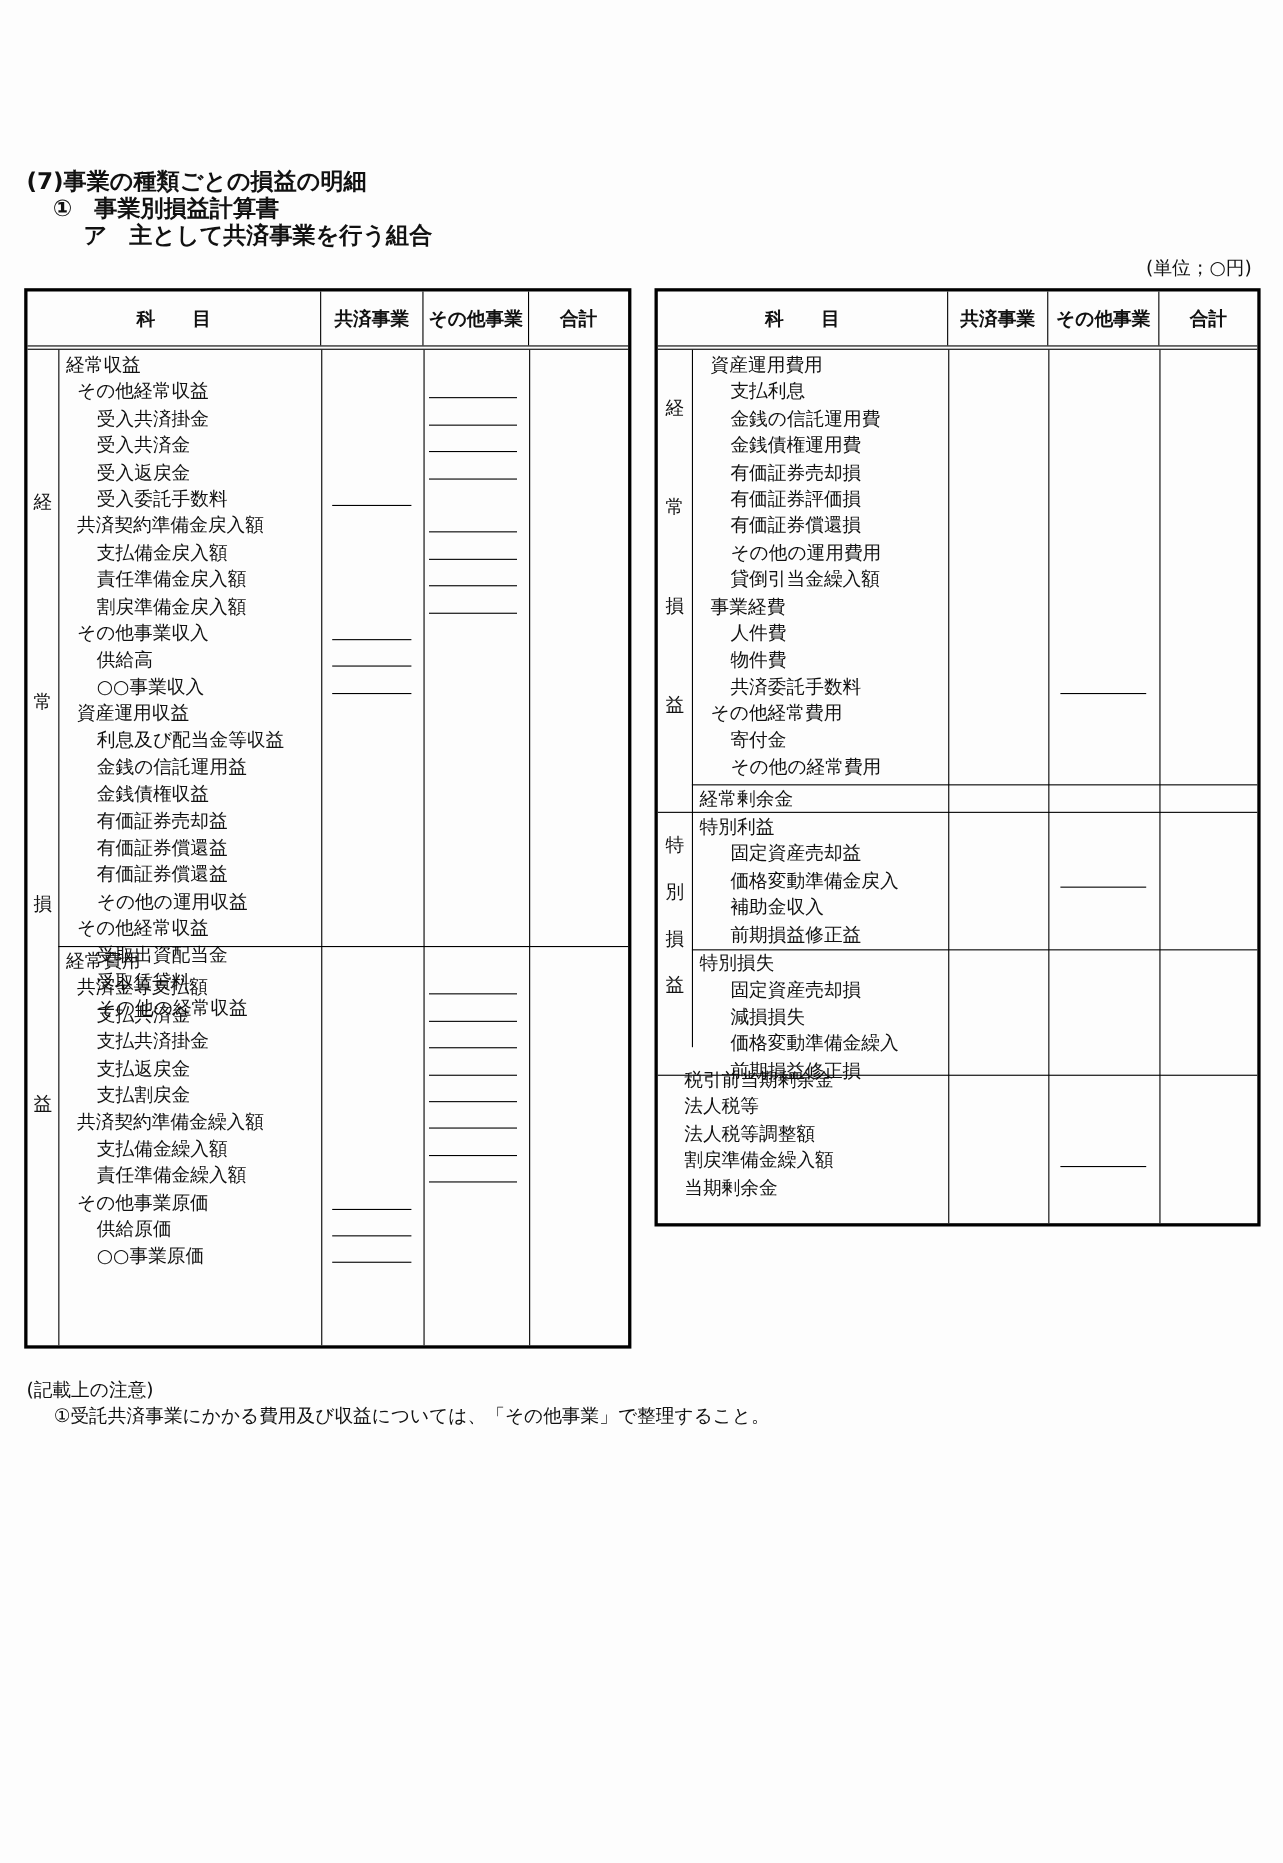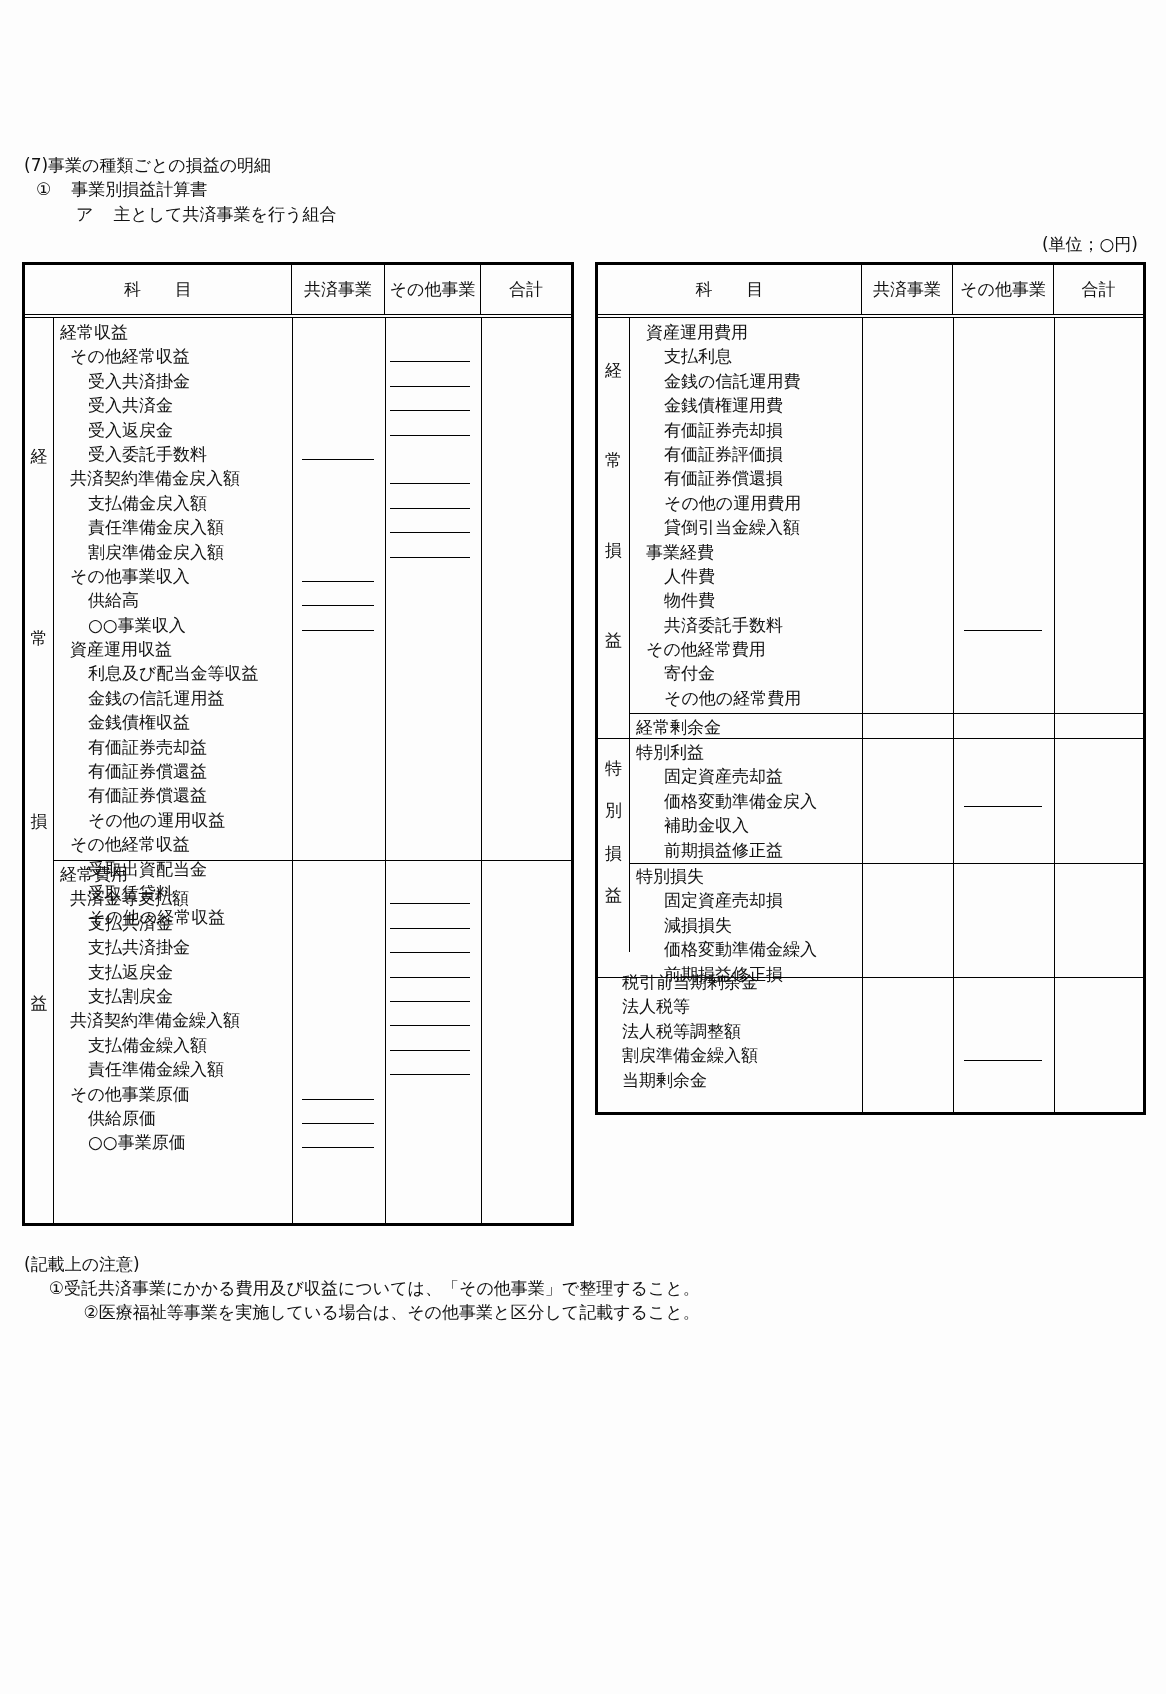--- a/index.html
+++ b/index.html
@@ -1,31 +1,31 @@
 <!DOCTYPE html>
 <html><head>
 <meta charset="utf-8">
 <style>
   * { box-sizing: border-box; margin: 0; padding: 0; }
   html, body { width: 1166px; height: 1694px; background: #fdfdfd; }
   body { position: relative; font-family: "DejaVu Sans", "Liberation Sans", sans-serif; color: #111; font-size: 17px; }
 
-  .hdr { position: absolute; white-space: nowrap; font-size: 17px; line-height: 20px; }
+  .hdr { position: absolute; white-space: nowrap; font-size: 21px; line-height: 20px; font-weight: bold; }
   .hdr.l1 { left: 24px; top: 155px; }
-  .hdr.l2 { left: 36px; top: 179px; }
+  .hdr.l2 { left: 48px; top: 179px; }
   .hdr.l2 .gap { display: inline-block; width: 20px; }
   .hdr.l3 { left: 76px; top: 204px; }
   .hdr.l3 .gap { display: inline-block; width: 20px; }
   .unit { position: absolute; right: 28px; top: 234px; font-size: 17px; line-height: 20px; white-space: nowrap; }
 
   .tbl { position: absolute; border: 3px solid #000; background: #fdfdfd; }
   .tbl.left { left: 22px; top: 262px; width: 552px; height: 964px; }
   .tbl.right { left: 595px; top: 262px; width: 551px; height: 853px; }
 
-  .thead { position: absolute; left: 0; right: 0; top: 0; height: 53px; display: flex; border-bottom: 4px double #000; }
+  .thead { position: absolute; left: 0; right: 0; top: 0; height: 53px; display: flex; border-bottom: 4px double #000; font-weight: bold; }
   .thead .th { display: flex; align-items: center; justify-content: center; height: 100%; border-right: 1px solid #000; font-size: 17px; white-space: nowrap; }
   .thead .th:last-child { border-right: none; }
   .vline { position: absolute; top: 53px; bottom: 0; border-left: 1px solid #000; }
 
   .vlabel { position: absolute; display: flex; flex-direction: column; justify-content: space-around; align-items: center; font-size: 17px; }
 
   .rows { position: absolute; font-size: 17px; }
   .row { position: relative; height: 24.4px; line-height: 24.4px; white-space: nowrap; }
   .ind0 { padding-left: 6px; }
   .ind1 { padding-left: 16px; }
@@ -185,16 +185,13 @@
       <div class="row ind0"><span>割戻準備金繰入額</span><div class="dash" style="left: 348px; width: 78px; top: 17px;"></div></div>
       <div class="row ind0"><span>当期剰余金</span></div>
     </div>
 </div>
 
 <div class="notes">
   <div>(記載上の注意)</div>
   <div class="n">
     <span class="num">①</span><span>受託共済事業にかかる費用及び収益については、「その他事業」で整理すること。</span>
   </div>
-  <div class="n">
-    <span class="num">②</span><span>医療福祉等事業を実施している場合は、その他事業と区分して記載すること。</span>
-  </div>
 </div>
 
 </body></html>

